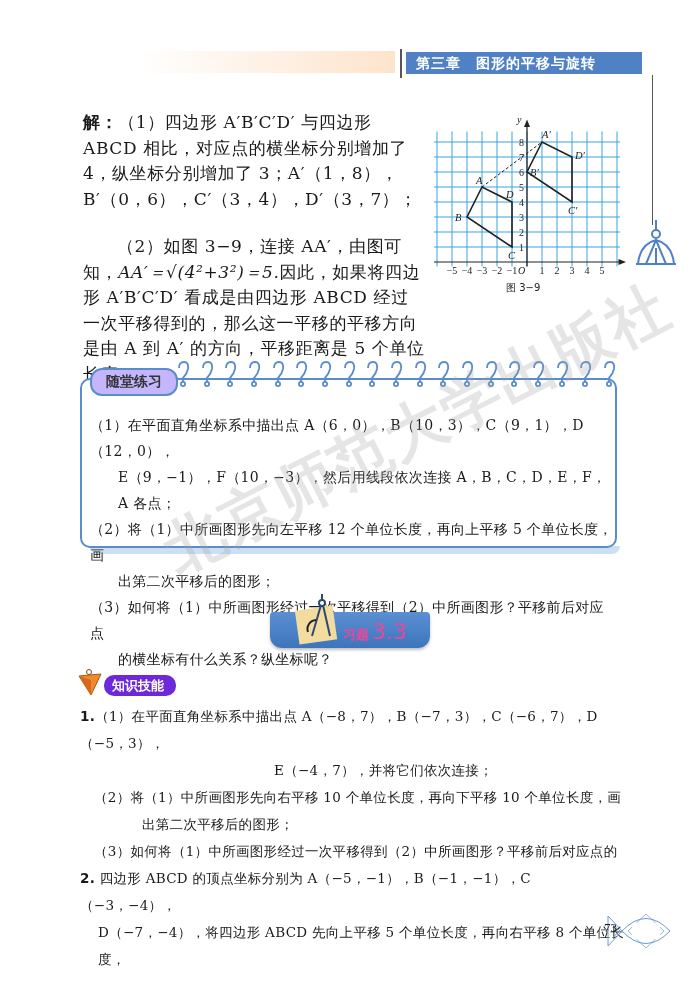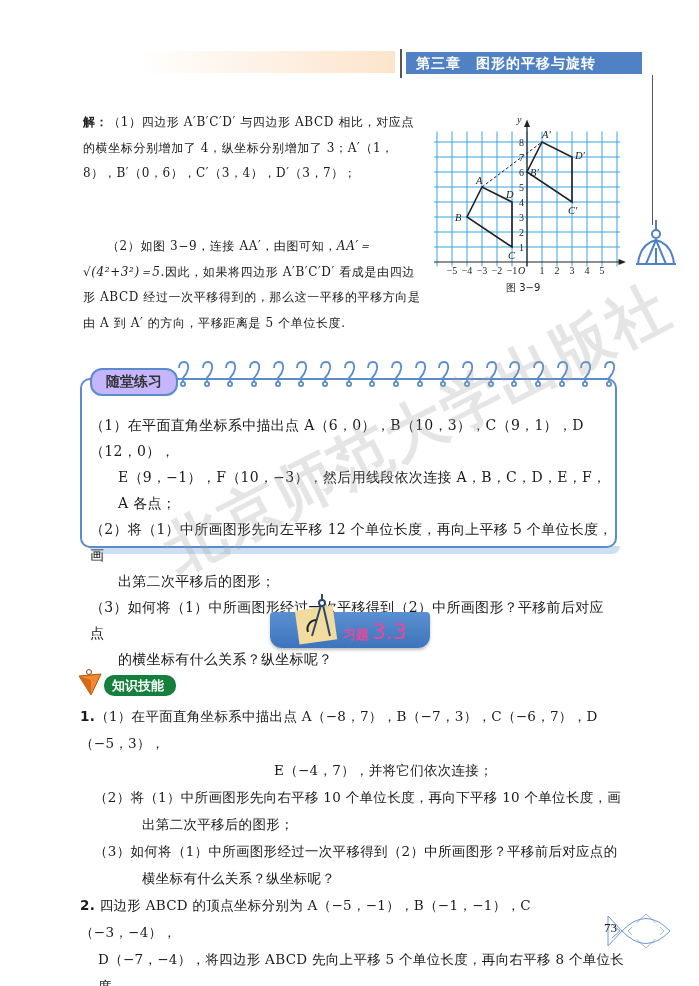--- a/index.html
+++ b/index.html
@@ -12,21 +12,21 @@
     .hdr-fade { left: 135px; top: 51px; width: 260px; height: 22px;
       background: linear-gradient(to right, rgba(253,230,205,0), #fde4cc); }
     .hdr-bar { left: 400px; top: 49px; width: 2px; height: 29px; background: #555; }
     .hdr-box { left: 406px; top: 52px; width: 236px; height: 22px; background: #4f81c4;
       color: #fff; font-family: "DejaVu Sans", sans-serif; font-size: 14px; font-weight: bold;
       line-height: 22px; padding-left: 10px; box-sizing: border-box; letter-spacing: 1px; white-space: pre; }
     .side-line { left: 652px; top: 75px; width: 1px; height: 150px; background: #555; }
     .side-icon { left: 634px; top: 218px; width: 44px; height: 52px; }
 
     
-    .para { font-size: 12px; line-height: 25.5px; letter-spacing: 0.6px; }
+    .para { font-size: 17px; line-height: 25.5px; letter-spacing: 0.6px; }
     .sol1 { left: 83px; top: 110px; width: 342px; }
     .sol2 { left: 83px; top: 234px; width: 342px; }
     .indent { text-indent: 2em; }
     .bold { font-weight: bold; font-family: "DejaVu Sans", sans-serif; }
     .it { font-style: italic; }
 
     
     .fig { left: 432px; top: 112px; width: 195px; height: 180px; }
     .fig-cap { left: 506px; top: 281px; font-size: 10px; font-family: "DejaVu Sans", sans-serif; }
 
@@ -51,21 +51,21 @@
     
     .ex-banner { left: 270px; top: 612px; width: 160px; height: 36px; border-radius: 4px 4px 12px 12px;
       background: linear-gradient(#5a90d2, #3e74bb); box-shadow: 0 2px 3px rgba(0,0,0,0.25); }
     .ex-note { left: 297px; top: 608px; width: 38px; height: 34px; background: #f3dca0; transform: rotate(-8deg); }
     .ex-label { left: 343px; top: 619px; color: #ec4899; font-family: "DejaVu Sans", sans-serif; font-weight: bold; }
     .ex-label .s { font-size: 13px; }
     .ex-label .n { font-size: 22px; font-weight: normal; margin-left: 3px; }
 
     
     .skill-icon { left: 77px; top: 668px; width: 26px; height: 28px; }
-    .skill-tag { left: 104px; top: 675px; height: 21px; padding: 0 12px 0 8px; background: #15803d;
+    .skill-tag { left: 104px; top: 675px; height: 21px; padding: 0 12px 0 8px; background: #6d28d9;
       border-radius: 10px; color: #fff; font-family: "DejaVu Sans", sans-serif; font-weight: bold; font-size: 13px; line-height: 21px; }
 
     .ex-text { font-size: 13.5px; line-height: 27px; letter-spacing: 0.3px; }
     .num { font-weight: bold; font-family: "DejaVu Sans", sans-serif; }
 
     .pg { left: 598px; top: 906px; width: 80px; height: 50px; }
   </style>
 </head>
 <body>
 
@@ -292,21 +292,20 @@
 </svg>
 <div class="abs skill-tag">知识技能</div>
 
 <div class="abs ex-text" style="left:80px; top:703px; width:545px;">
   <div>
     <div><span class="num">1.</span><span>（1）在平面直角坐标系中描出点 A（−8，7），B（−7，3），C（−6，7），D（−5，3），</span></div>
     <div style="padding-left:62px;text-align:center;">E（−4，7），并将它们依次连接；</div>
     <div style="padding-left:14px;">（2）将（1）中所画图形先向右平移 10 个单位长度，再向下平移 10 个单位长度，画</div>
     <div style="padding-left:62px;">出第二次平移后的图形；</div>
     <div style="padding-left:14px;">（3）如何将（1）中所画图形经过一次平移得到（2）中所画图形？平移前后对应点的</div>
-    <div style="padding-left:62px;">横坐标有什么关系？纵坐标呢？</div>
   </div>
   <div>
     <div><span class="num">2.</span> <span>四边形 ABCD 的顶点坐标分别为 A（−5，−1），B（−1，−1），C（−3，−4），</span></div>
     <div style="padding-left:18px;">D（−7，−4），将四边形 ABCD 先向上平移 5 个单位长度，再向右平移 8 个单位长度，</div>
   </div>
 </div>
 
 <svg class="abs pg" viewBox="0 0 80 50">
   <g fill="none" stroke="#6f9ad4" stroke-width="1">
     <path d="M10 10 L24 25 L10 40 Z"></path>

